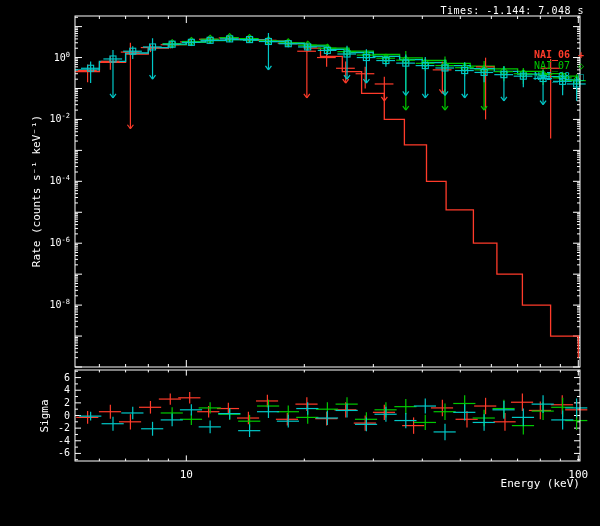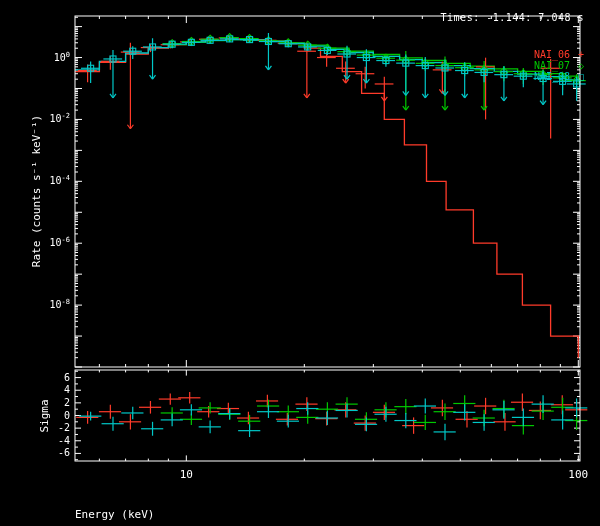--- a/index.html
+++ b/index.html
@@ -1,23 +1,23 @@
 <!DOCTYPE html>
 <html><head>
 <meta charset="utf-8">
 <style>
   html,body{margin:0;padding:0;background:#000;width:600px;height:526px;overflow:hidden}
   .figure{position:relative;width:600px;height:526px;background:#000;
           font-family:"DejaVu Sans Mono","Liberation Mono",monospace;color:#fff}
   .figure svg{position:absolute;left:0;top:0}
-  .title{position:absolute;top:12px;right:16px;font-size:10px;letter-spacing:.5px}
+  .title{position:absolute;top:5px;right:16px;font-size:10px;letter-spacing:.5px}
   .legend{position:absolute;top:49px;right:14px;text-align:right;font-size:10px;line-height:11px}
   .legend-row{white-space:nowrap}
   .legend-marker{display:inline-block;margin-left:6px;width:10px;text-align:center}
-  .xlabel{position:absolute;left:75px;width:505px;top:508px;text-align:left;font-size:11px}
+  .xlabel{position:absolute;left:75px;width:505px;top:477px;text-align:right;font-size:11px}
   .ylabel{position:absolute;left:36px;top:191px;transform:translate(-50%,-50%) rotate(-90deg);
           font-size:11px;white-space:nowrap}
   .sigmalabel{position:absolute;left:44px;top:416px;transform:translate(-50%,-50%) rotate(-90deg);
           font-size:11px;white-space:nowrap}
 </style>
 </head>
 <body>
 
 <div class="figure">
   <svg id="chart" width="600" height="526">
@@ -692,21 +692,21 @@
       <line x1="562.6247092095609" y1="429.40277777777777" x2="562.6247092095609" y2="410.44444444444446" stroke="#00c8c8" stroke-width="1.2"></line>
       <line x1="565.153776823526" y1="407.9166666666667" x2="587.3157645994434" y2="407.9166666666667" stroke="#00c8c8" stroke-width="1.2"></line>
       <line x1="576.595157107311" y1="417.3958333333333" x2="576.595157107311" y2="398.4375" stroke="#00c8c8" stroke-width="1.2"></line>
       <rect x="75" y="16" width="505" height="351" fill="none" stroke="#ffffff" stroke-width="1"></rect>
       <rect x="75" y="370" width="505" height="91" fill="none" stroke="#ffffff" stroke-width="1"></rect>
     </svg>
 
   <div class="title">Times: -1.144: 7.048 s</div>
 
   <div class="legend">
-    <div class="legend-row" style="color: rgb(255, 59, 42);">
+    <div class="legend-row" style="color: rgb(255, 59, 42); font-weight: bold;">
       <span>NAI_06</span><span class="legend-marker">+</span>
     </div>
     <div class="legend-row" style="color: rgb(0, 200, 0); margin-left: 8px;">
       <span>NAI_07</span><span class="legend-marker">◇</span>
     </div>
     <div class="legend-row" style="color: rgb(0, 200, 200);">
       <span>NAI_08</span><span class="legend-marker">□</span>
     </div>
   </div>
 

